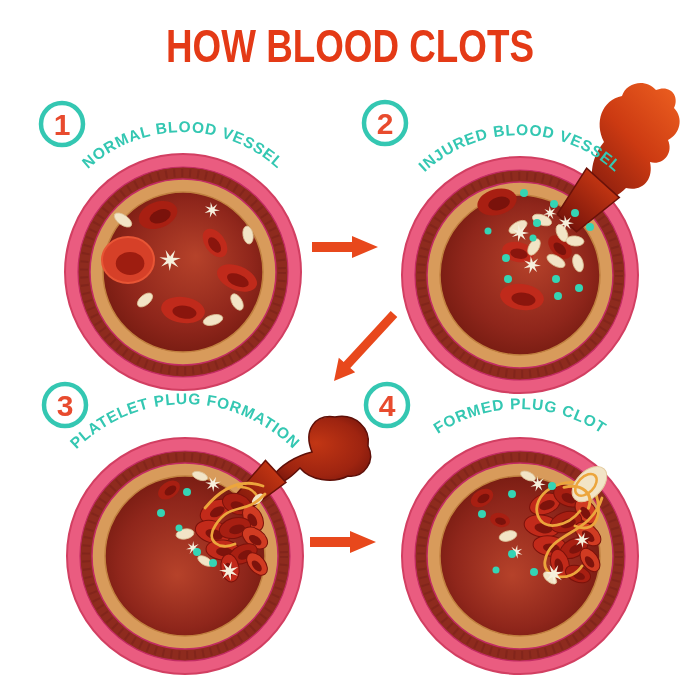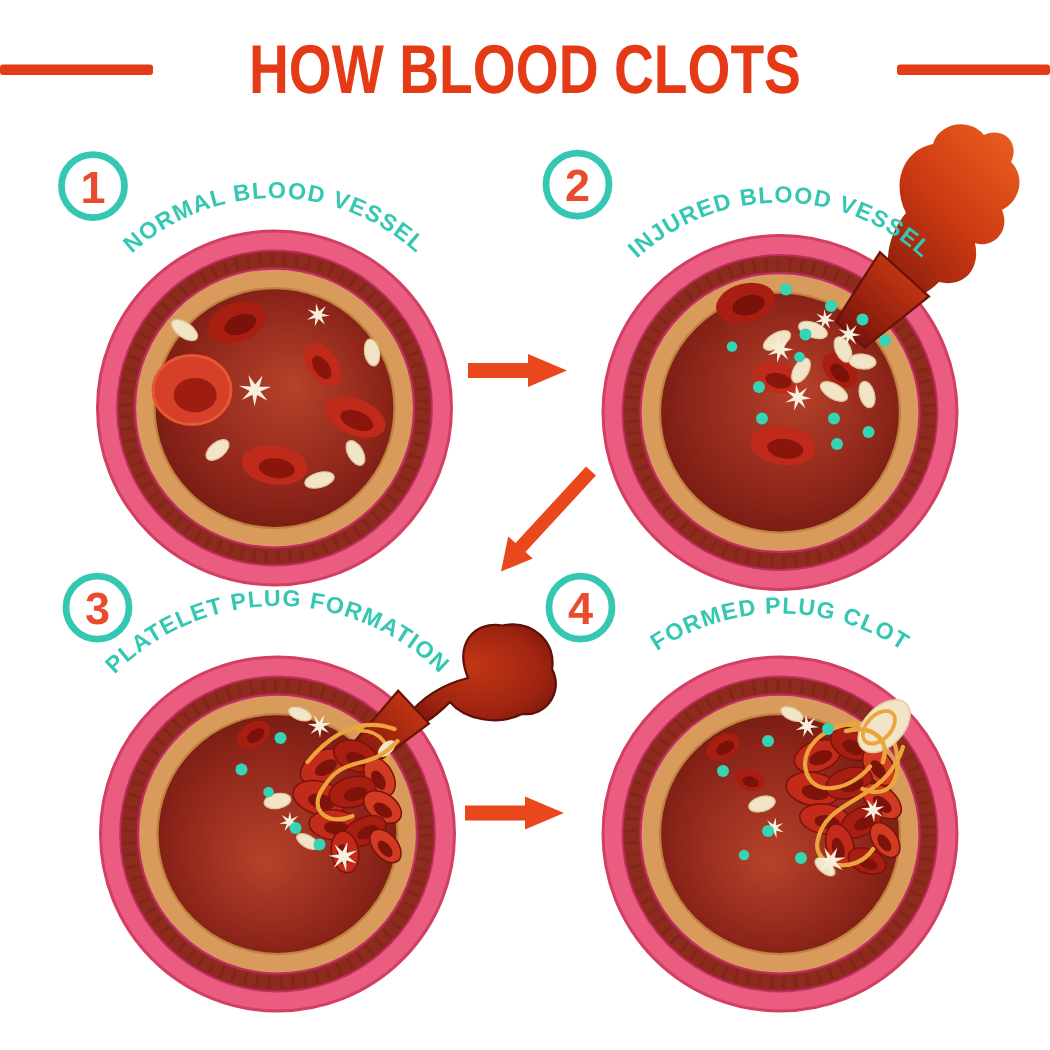--- a/index.html
+++ b/index.html
@@ -1,19 +1,19 @@
 <!DOCTYPE html>
 <html style="--title-red: #E43A16;"><head>
 <meta charset="utf-8">
 <style>
   html,body{margin:0;padding:0;background:#fff;}
   .stage{position:relative;width:700px;height:700px;background:#fff;overflow:hidden;
          font-family:"Liberation Sans",sans-serif;}
   .header{position:absolute;top:14px;left:0;width:700px;height:64px;
-          display:flex;align-items:center;justify-content:center;gap:18px;}
+          display:flex;align-items:center;justify-content:center;gap:18px;flex-direction:column;}
   .header .rule{height:7px;width:130px;border-radius:2px;background:var(--title-red);}
   .header h1{margin:0;font-size:46px;font-weight:bold;letter-spacing:0px;
              color:var(--title-red);transform:scaleX(0.8);white-space:nowrap;}
   svg{position:absolute;left:0;top:0;}
   svg text{font-family:"Liberation Sans",sans-serif;}
 </style>
 </head>
 <body>
 
 <div class="stage">

